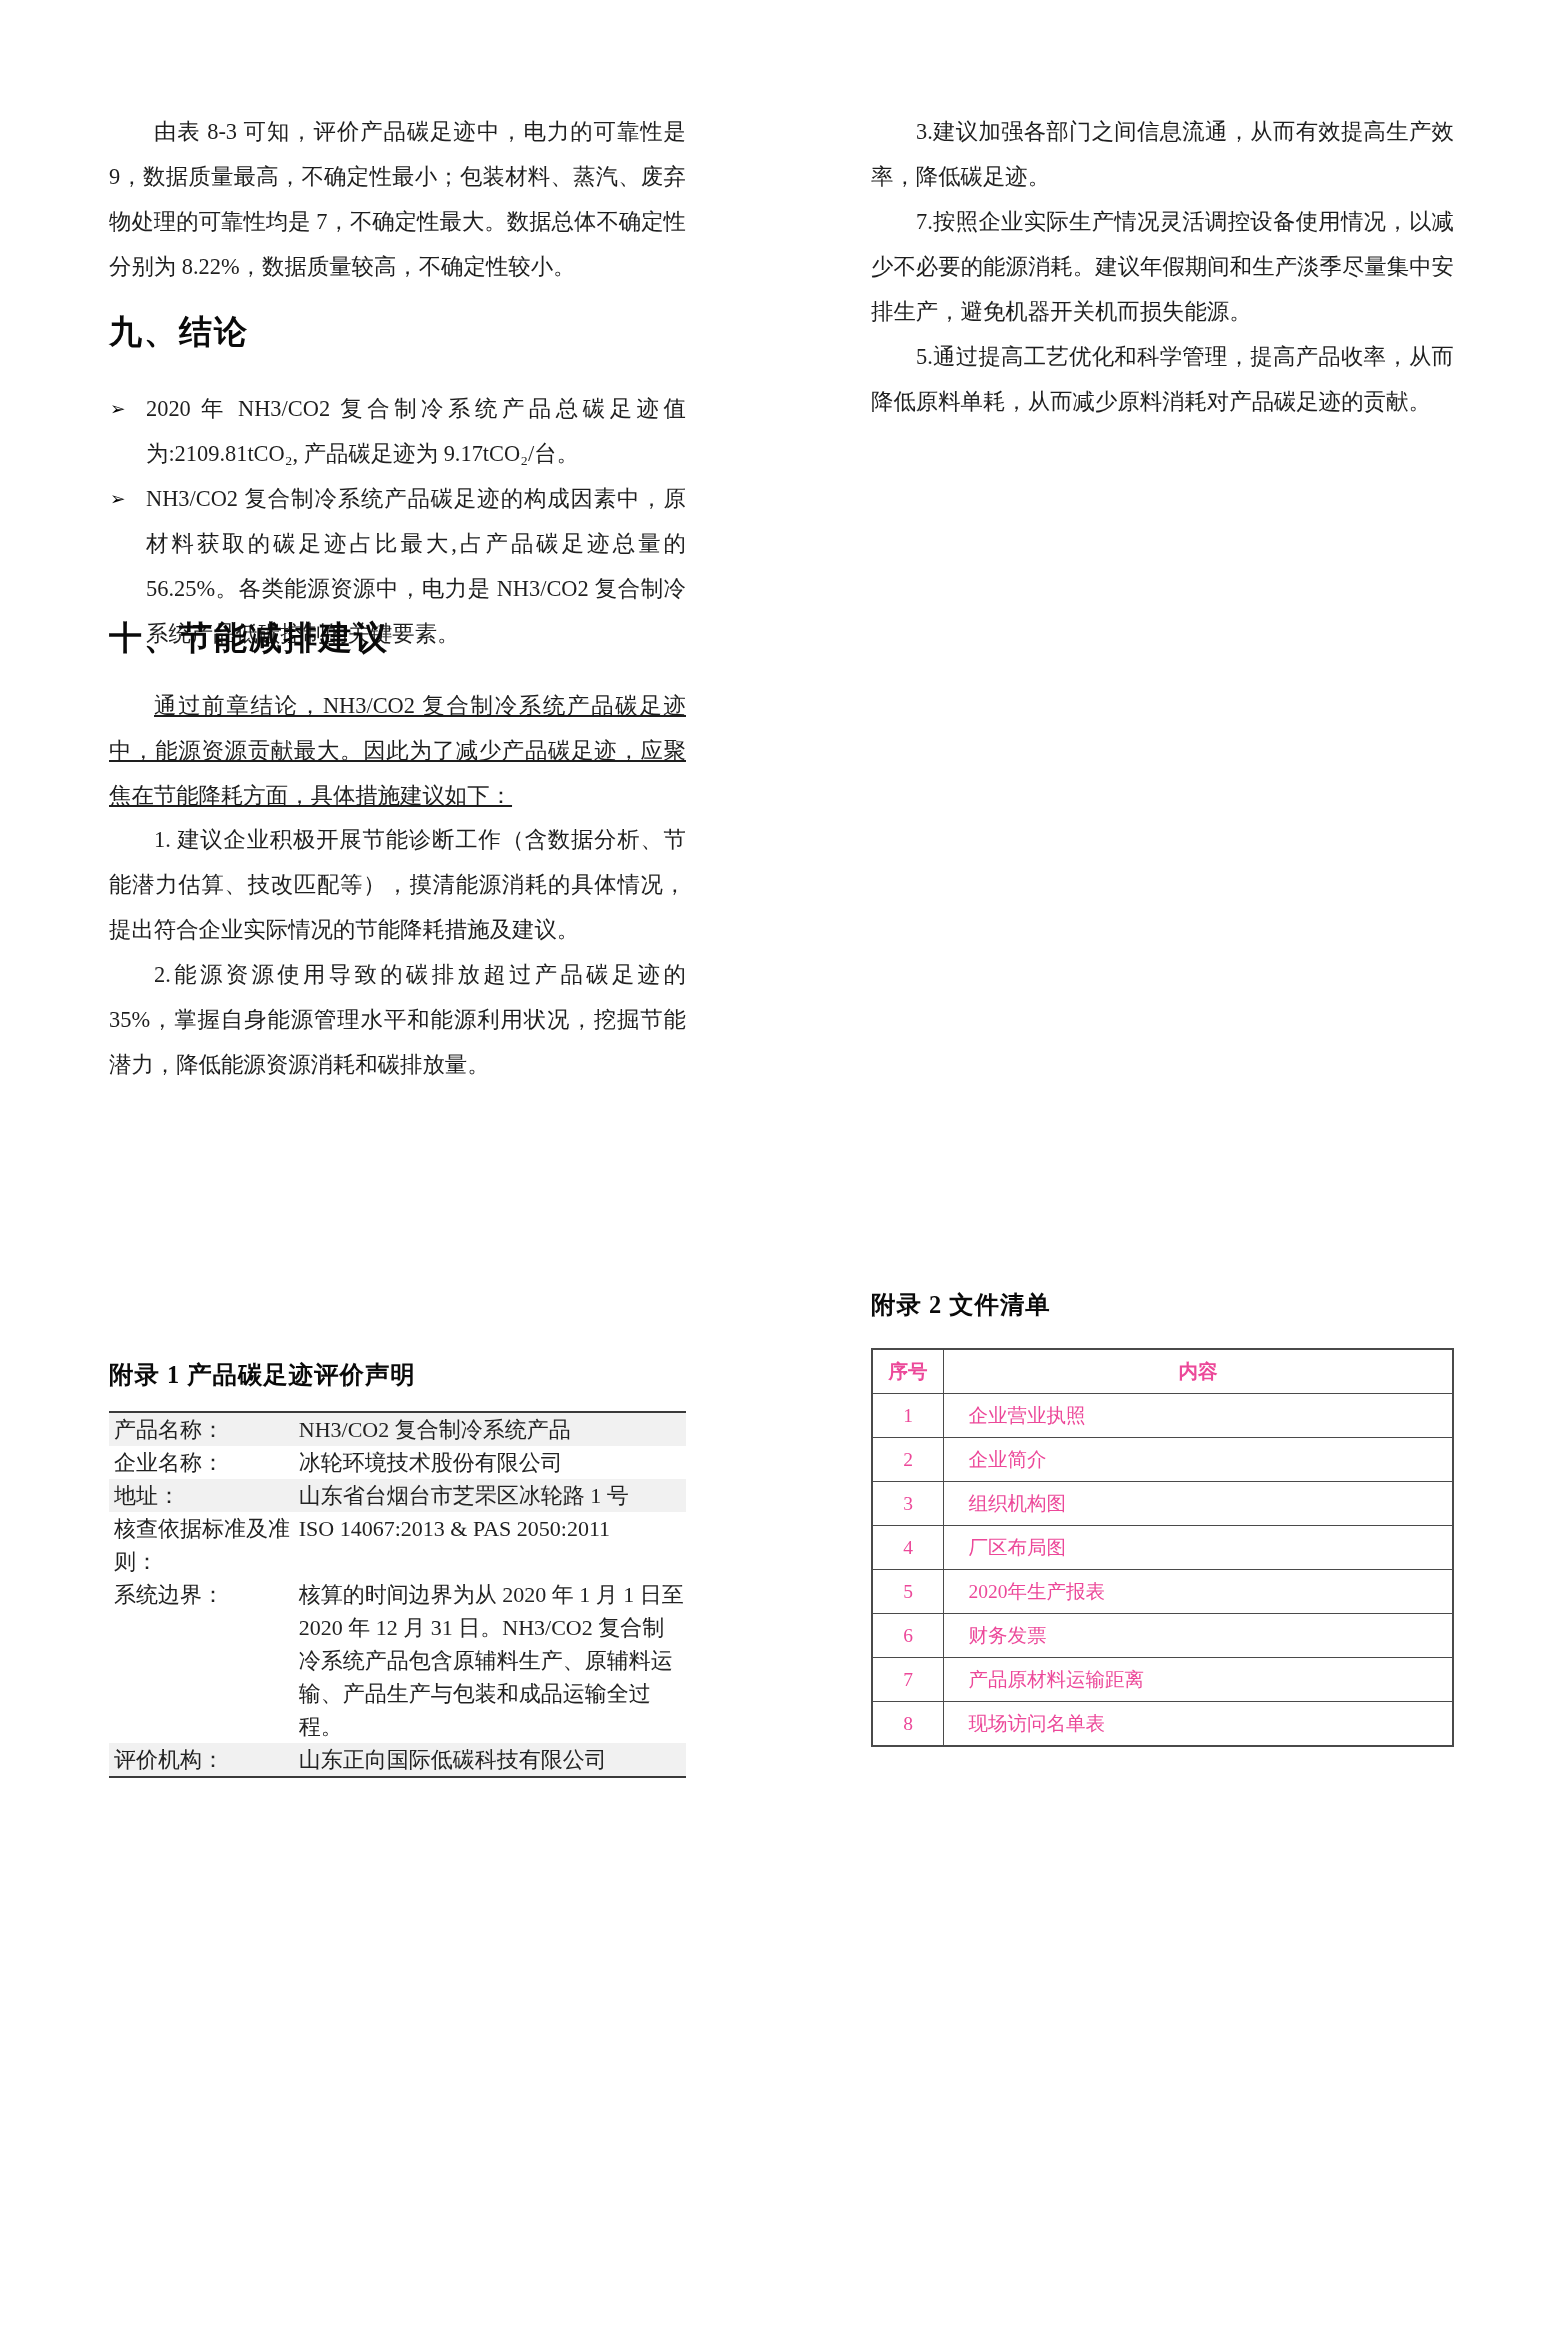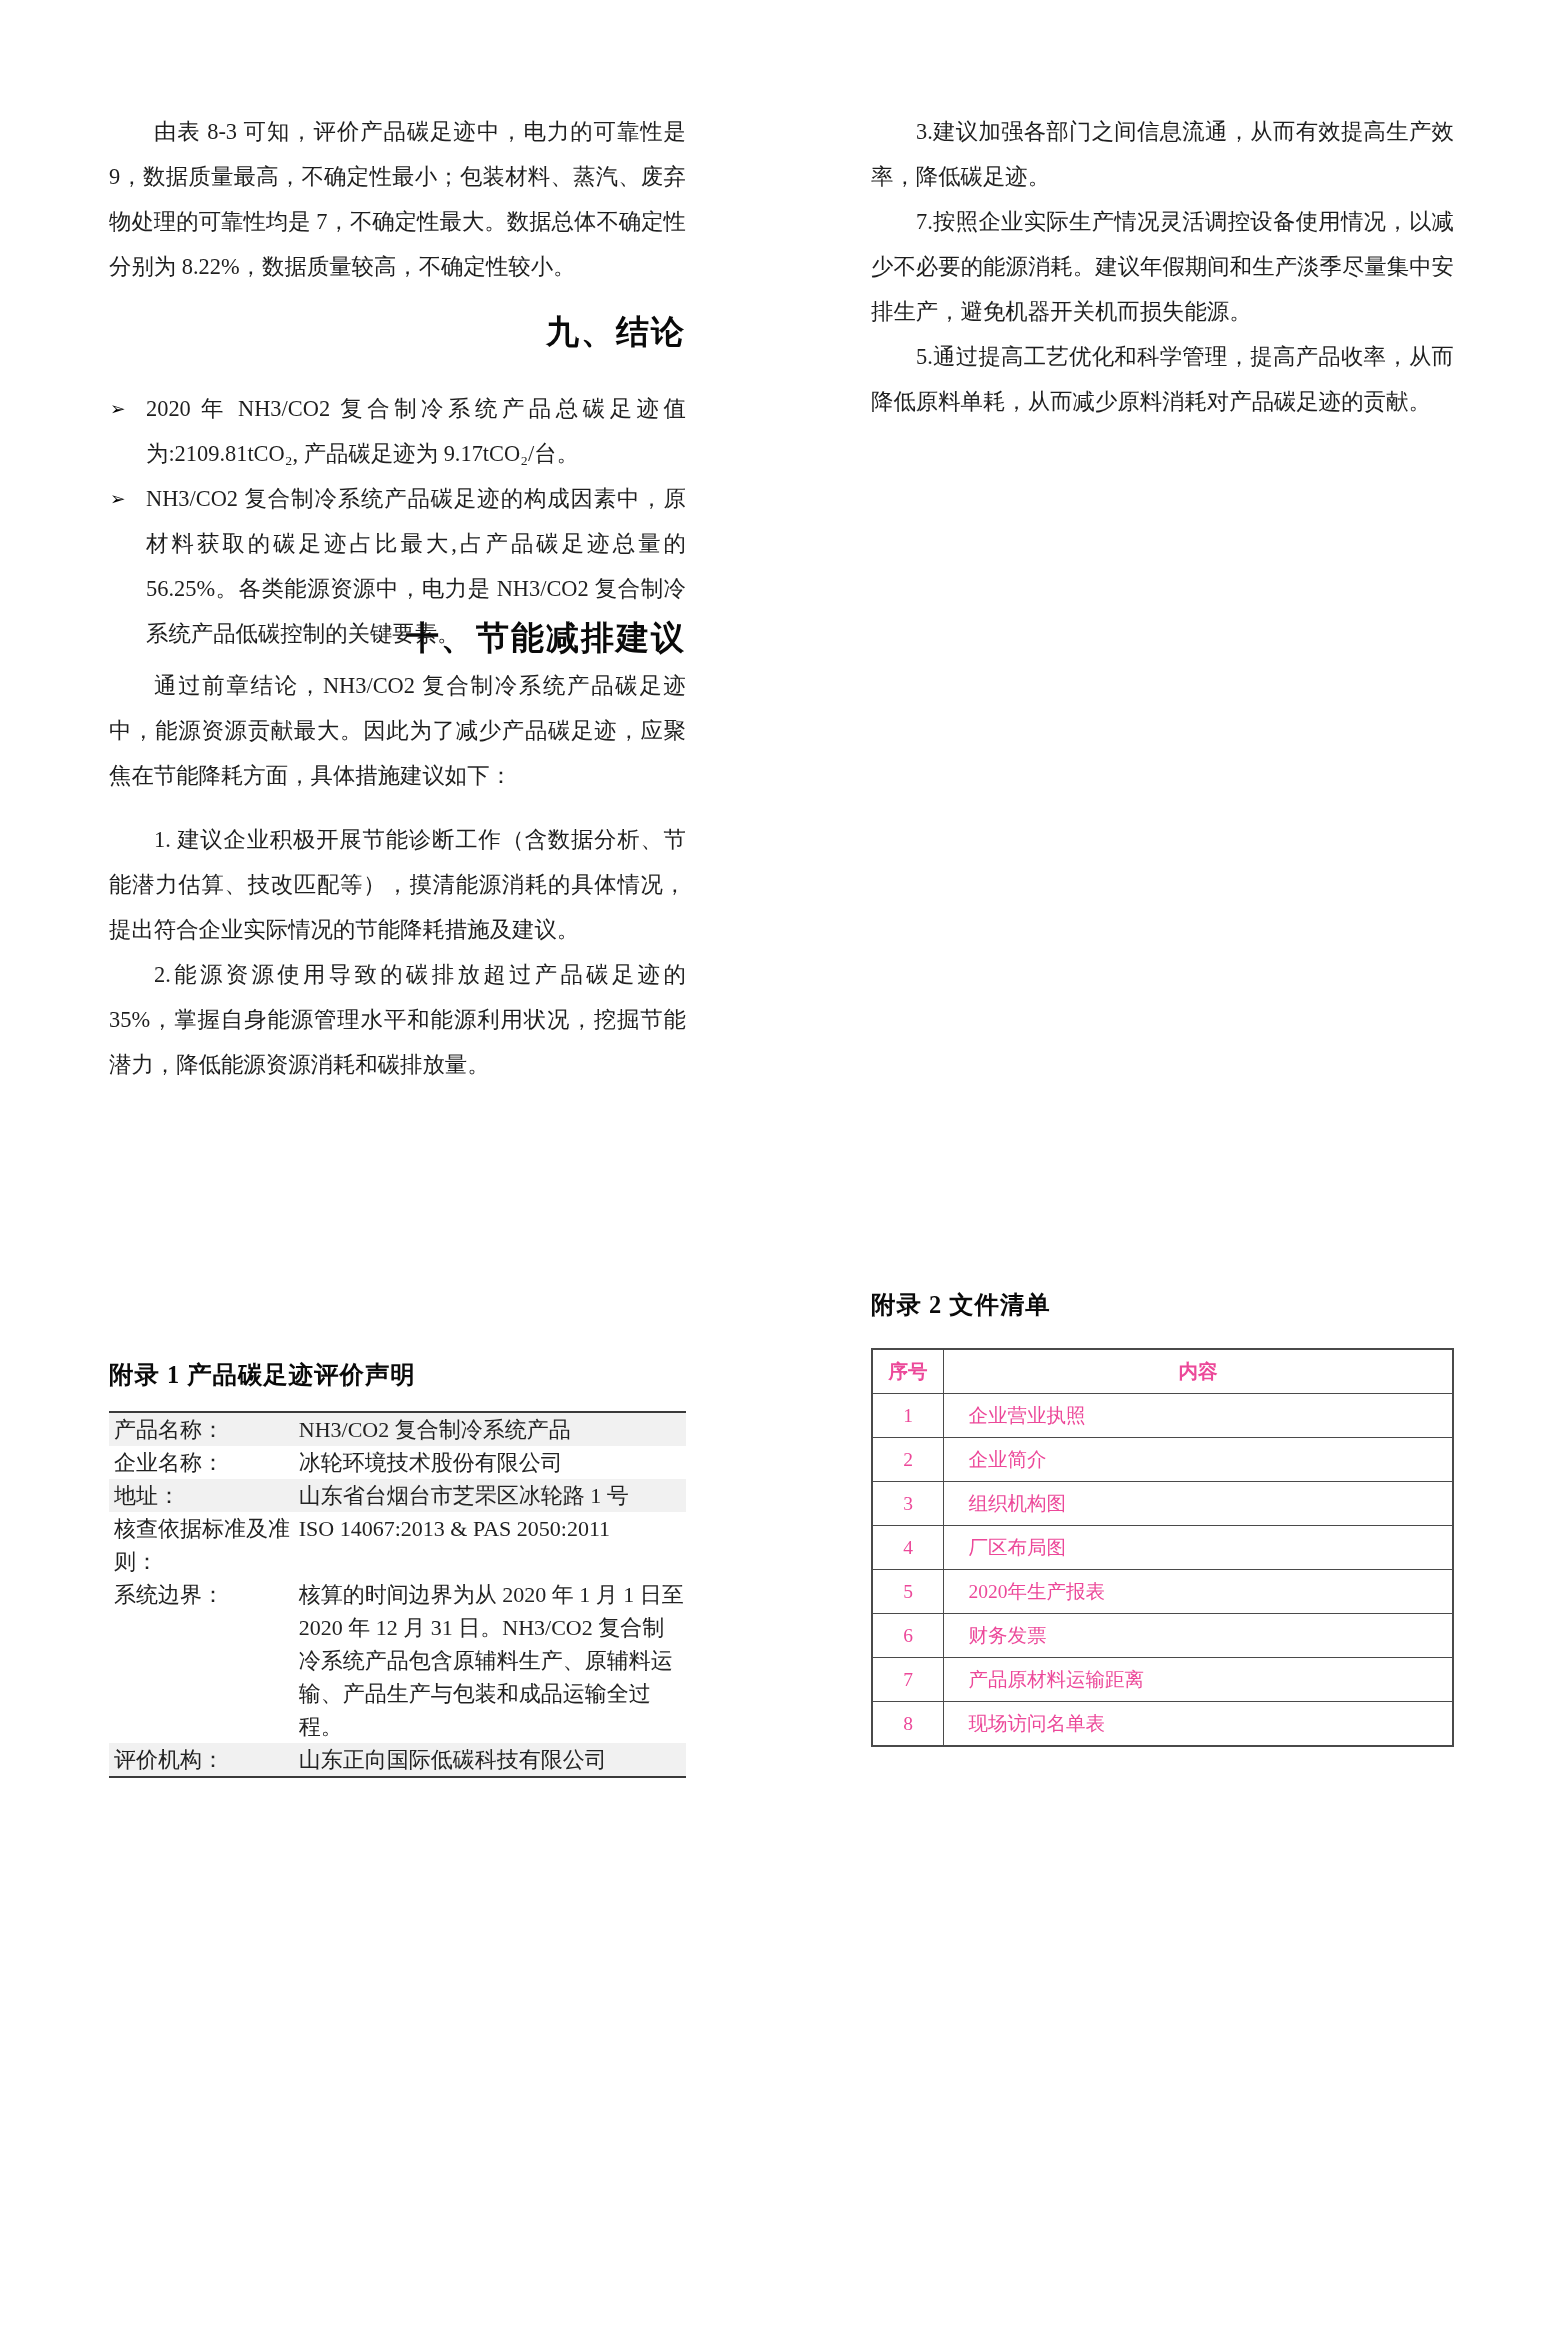--- a/index.html
+++ b/index.html
@@ -16,21 +16,21 @@
   .col-right{left:871px;width:583px;}
   .block{position:absolute;left:0;width:100%;margin:0;}
   .para{
     font-size:22.4px;line-height:45px;
     text-align:justify;
     color:#1e1e1e;
   }
   .indent{text-indent:45px;}
   .h-big{
     font-size:33px;font-weight:bold;color:#0a0a0a;
-    line-height:1.25;letter-spacing:2px;text-align:right;
+    line-height:1.25;letter-spacing:2px;
   }
   .h-appendix{
     font-size:34px;font-weight:bold;color:#0a0a0a;line-height:1.2;letter-spacing:1px;
   }
   .h-sub{
     font-size:24.4px;font-weight:bold;color:#0a0a0a;line-height:1.3;letter-spacing:1px;
   }
   
   .bullets{font-size:22.4px;line-height:45px;}
   .bullet-item{position:relative;padding-left:37px;text-align:justify;}
@@ -75,21 +75,21 @@
         <span>2020 年 NH3/CO2 复合制冷系统产品总碳足迹值为:2109.81tCO₂, 产品碳足迹为 9.17tCO₂/台。</span>
       </div>
       <div class="bullet-item">
         <span class="bullet-marker">➢</span>
         <span>NH3/CO2 复合制冷系统产品碳足迹的构成因素中，原材料获取的碳足迹占比最大,占产品碳足迹总量的 56.25%。各类能源资源中，电力是 NH3/CO2 复合制冷系统产品低碳控制的关键要素。</span>
       </div>
     </div>
 
     <h2 class="block h-big" style="top:618px;">十、节能减排建议</h2>
 
-    <p class="block para indent" style="top:663px;">通过前章结论，NH3/CO2 复合制冷系统产品碳足迹中，能源资源贡献最大。因此为了减少产品碳足迹，应聚焦在节能降耗方面，具体措施建议如下：</p>
+    <p class="block para indent" style="top:683px;text-decoration:underline;">通过前章结论，NH3/CO2 复合制冷系统产品碳足迹中，能源资源贡献最大。因此为了减少产品碳足迹，应聚焦在节能降耗方面，具体措施建议如下：</p>
 
     <p class="block para indent" style="top:817px;">1. 建议企业积极开展节能诊断工作（含数据分析、节能潜力估算、技改匹配等），摸清能源消耗的具体情况，提出符合企业实际情况的节能降耗措施及建议。</p>
 
     <p class="block para indent" style="top:952px;">2.能源资源使用导致的碳排放超过产品碳足迹的 35%，掌握自身能源管理水平和能源利用状况，挖掘节能潜力，降低能源资源消耗和碳排放量。</p>
 
 
     <h3 class="block h-sub" style="top:1359px;">附录 1 产品碳足迹评价声明</h3>
 
     <table class="block t1" style="top:1411px;">
       <tbody>

